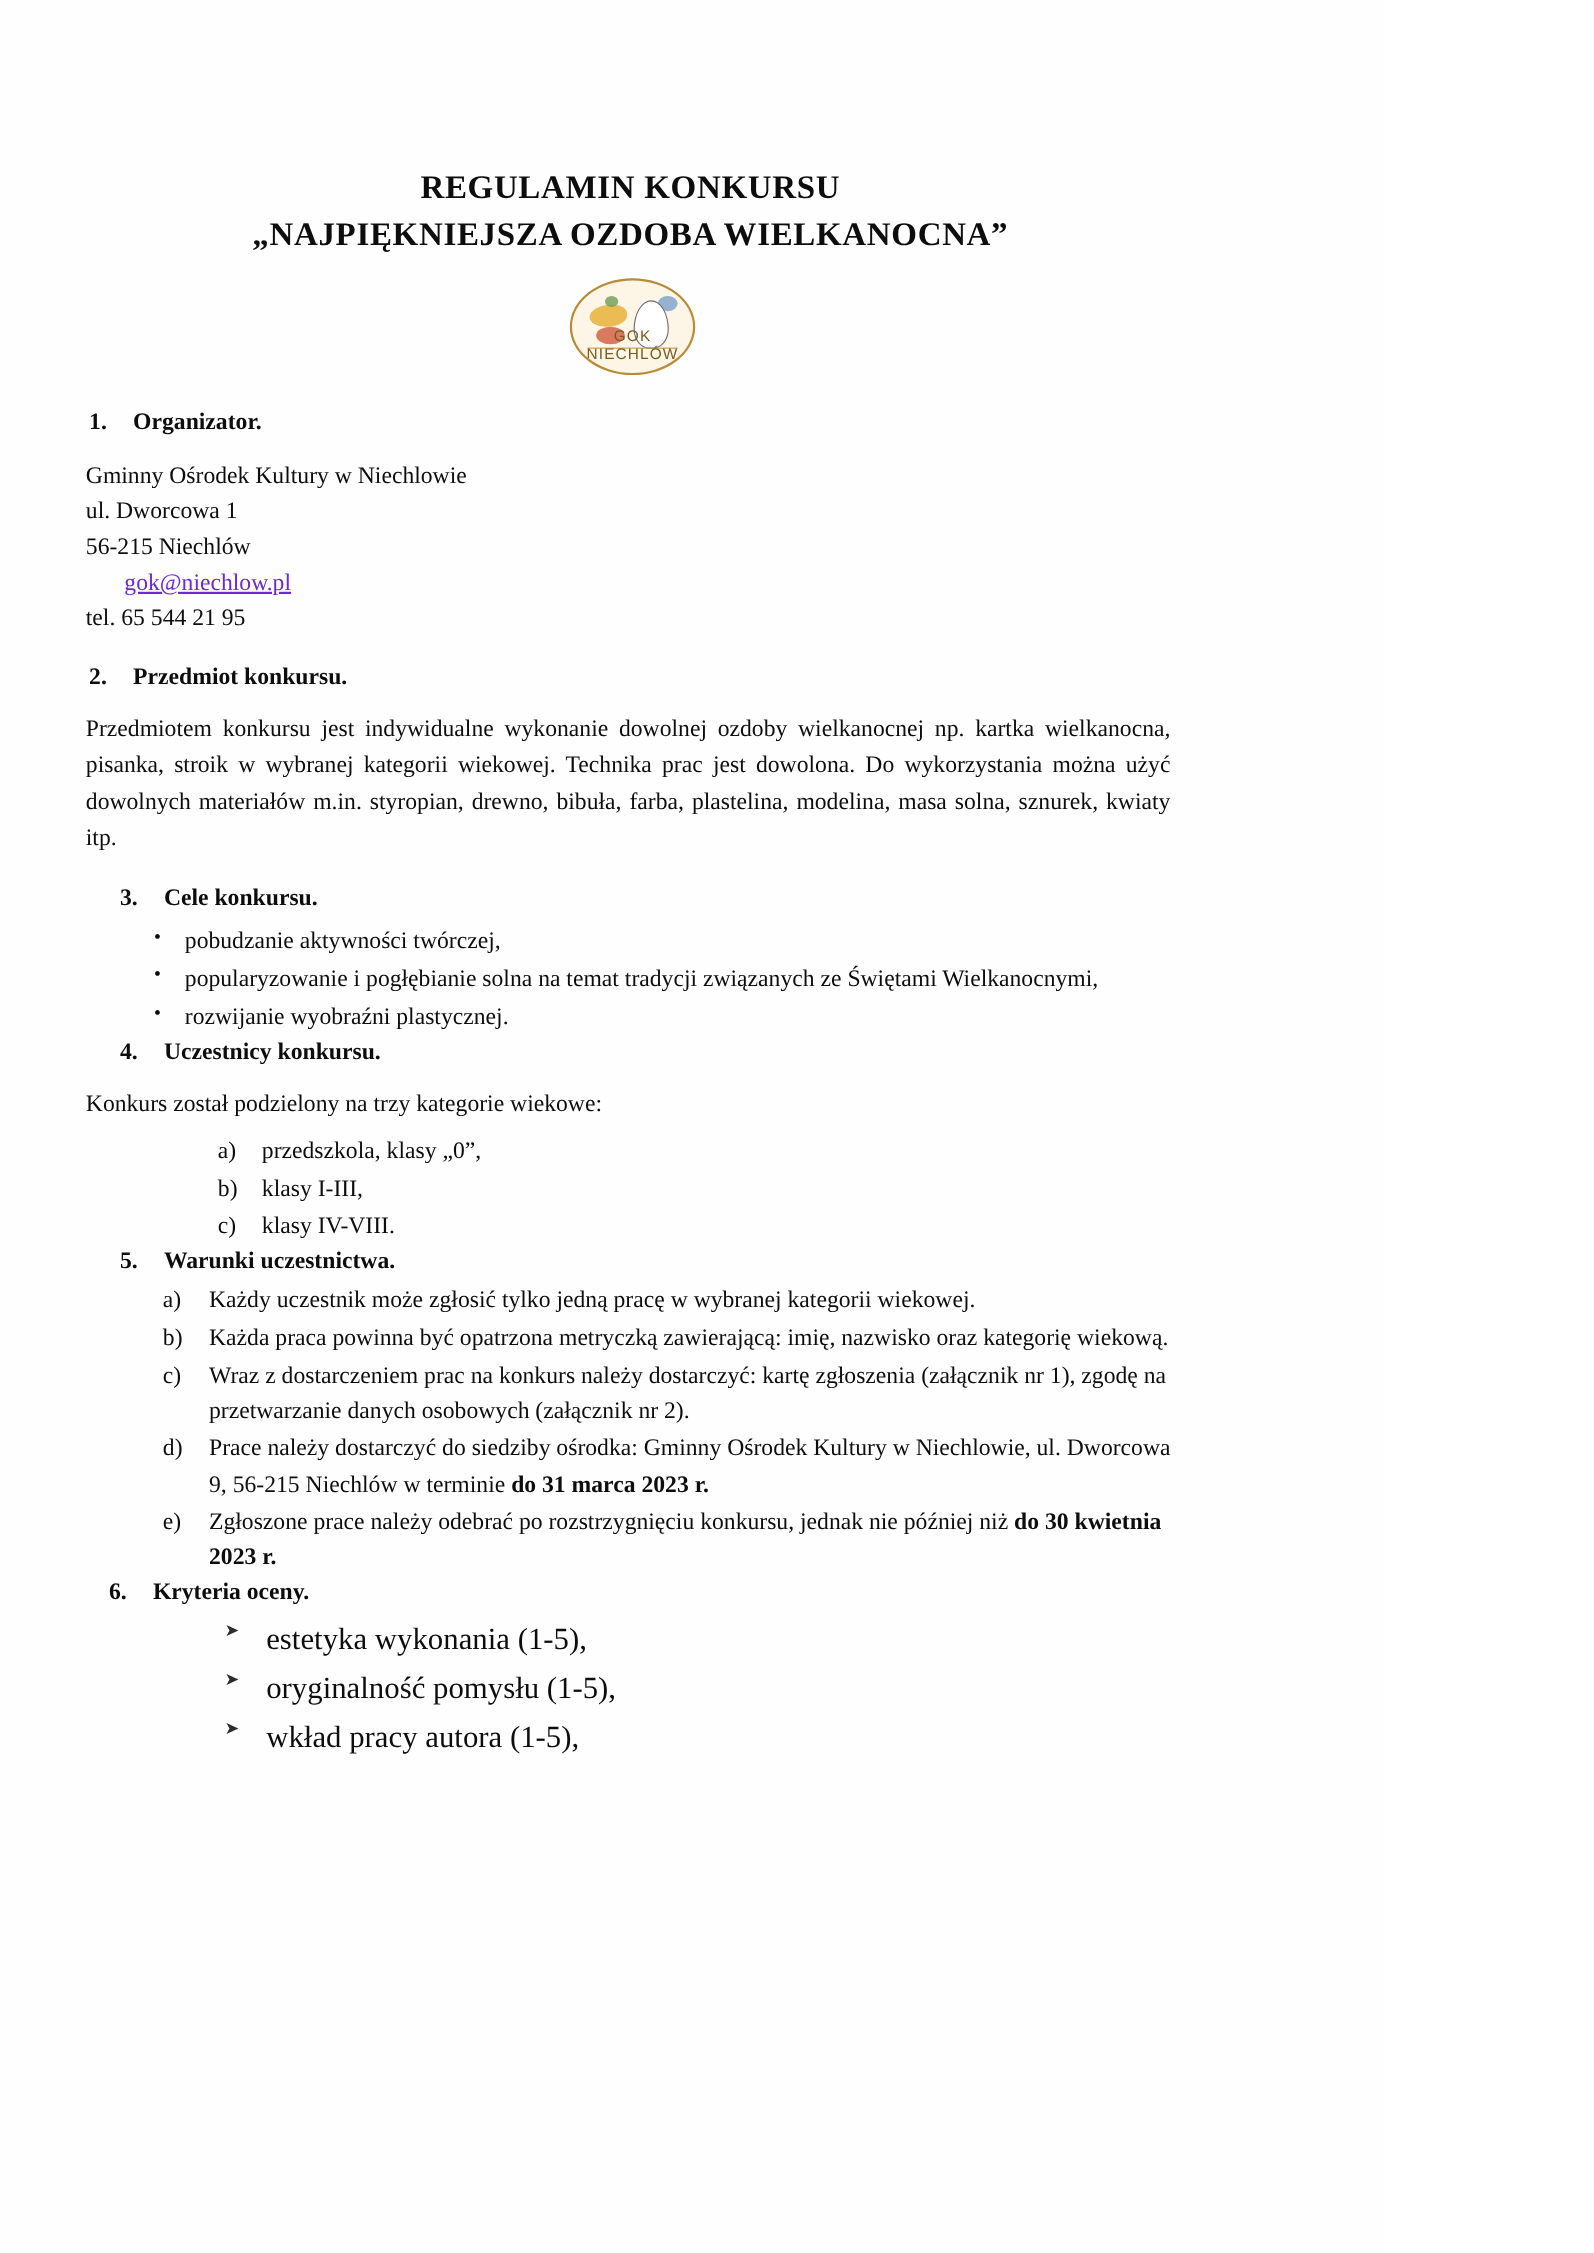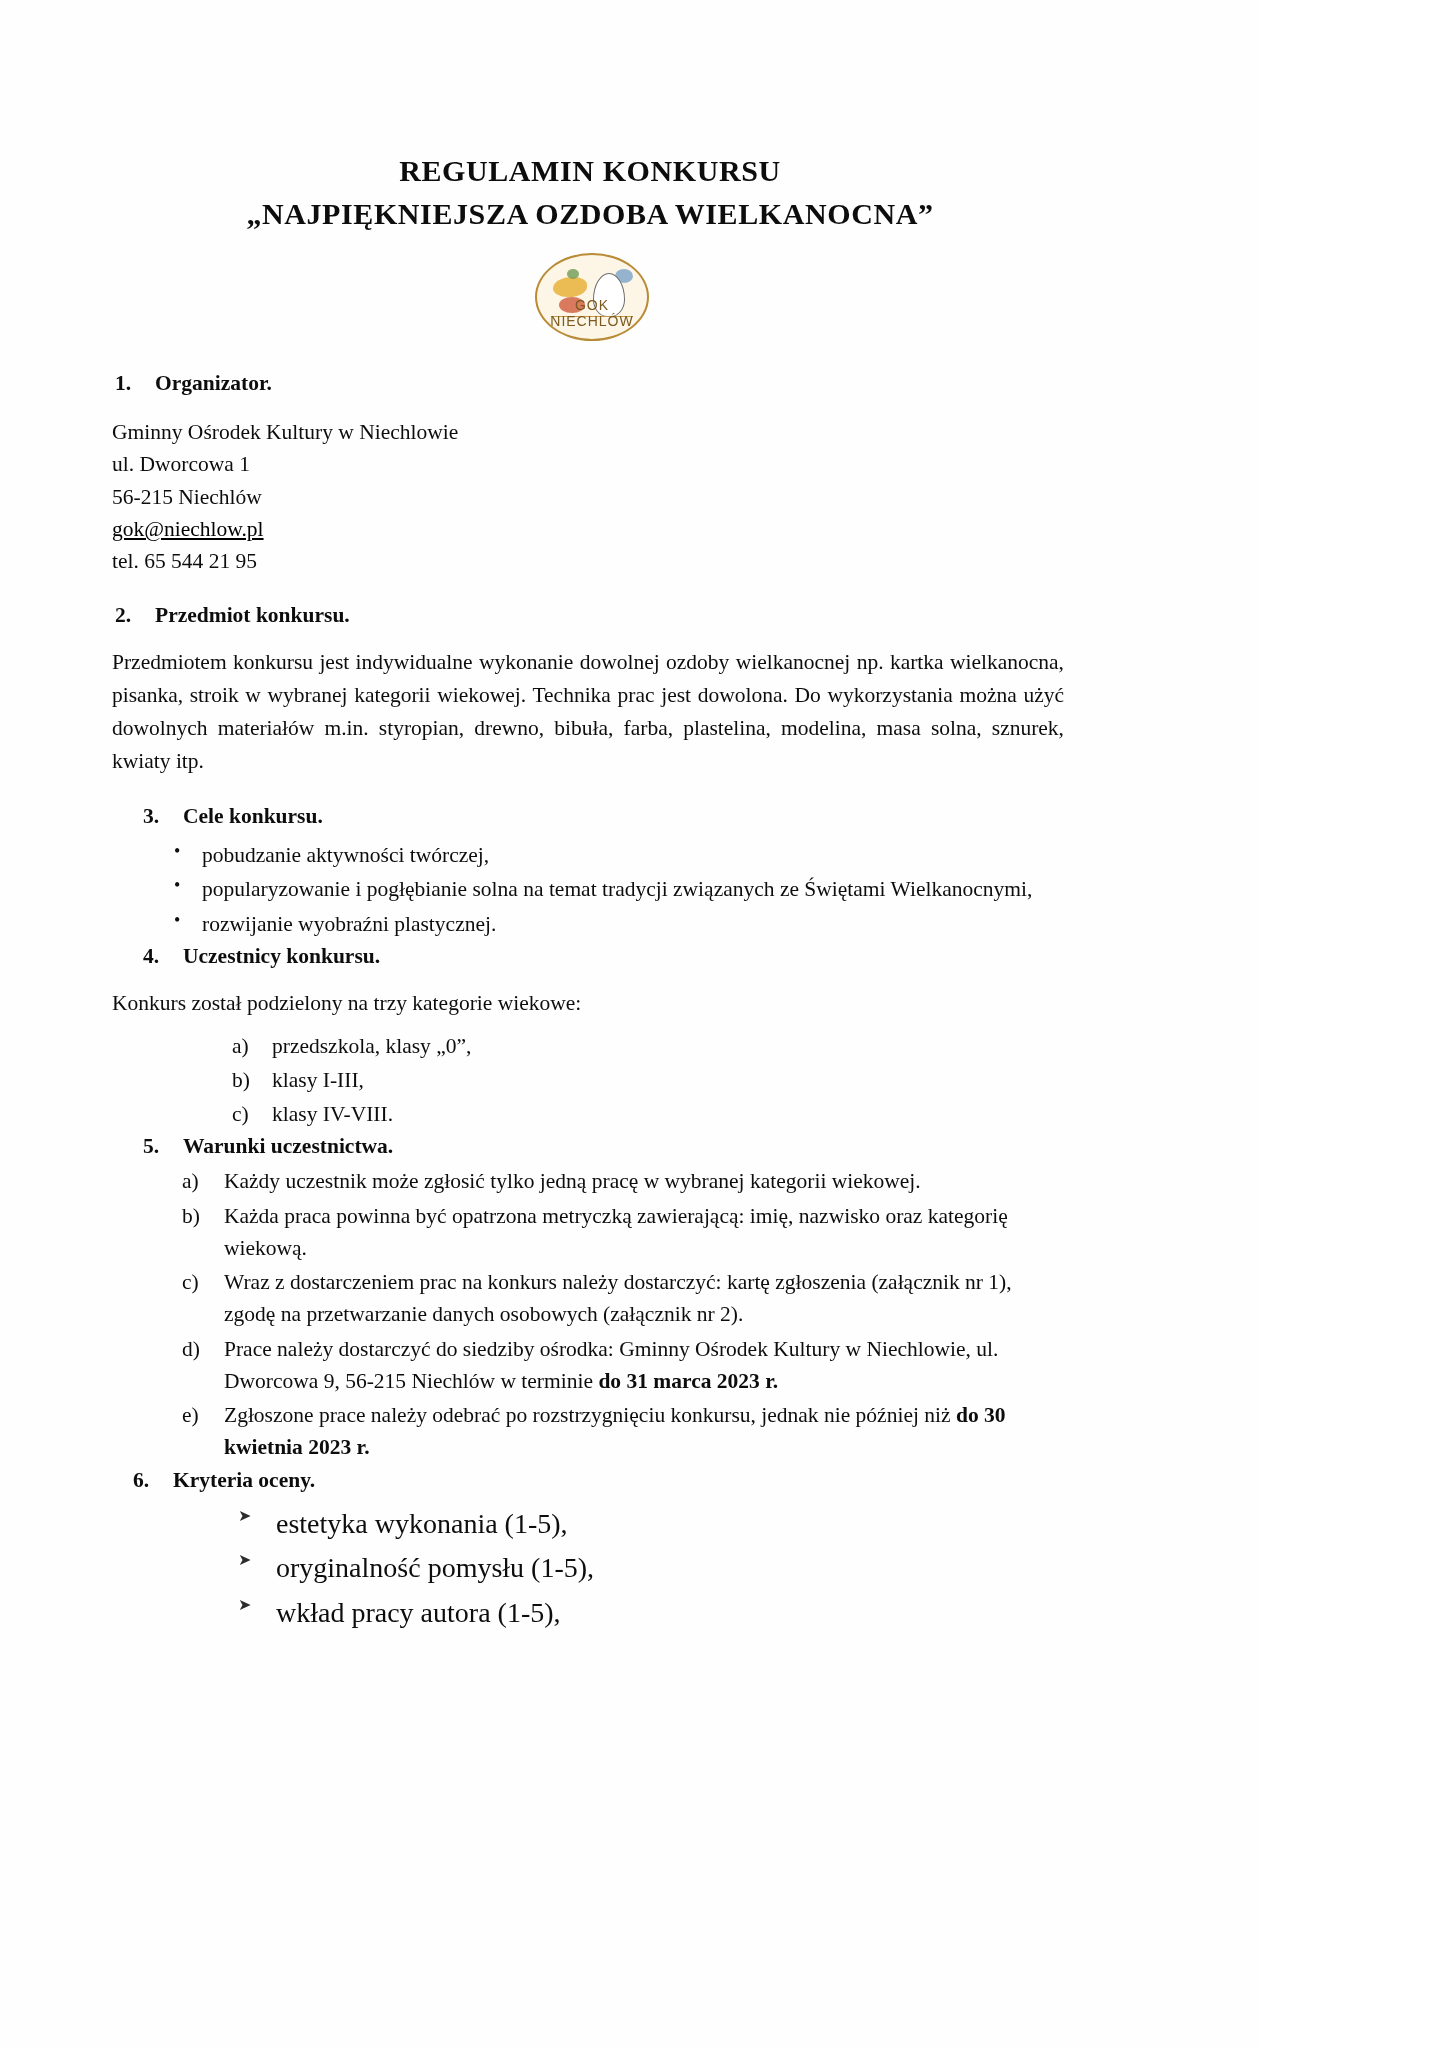--- a/index.html
+++ b/index.html
@@ -14,21 +14,21 @@
     color: #0d0d0d;
     position: relative;
     overflow: hidden;
   }
   .page {
     position: relative;
     width: 1258px;
     height: 2048px;
     background: #fefefe;
     box-sizing: border-box;
-    padding: 150px 190px 40px 112px;
+    padding: 150px 190px 40px 78px;
   }
 
   
   .title-block {
     text-align: center;
     margin: 0 0 10px 0;
   }
   .title-line {
     font-size: 30px;
     font-weight: bold;
@@ -162,21 +162,22 @@
   }
   .addr-line {
     font-size: 21.5px;
     line-height: 1.5;
   }
   .addr-block {
     margin-top: 20px;
   }
   .link {
     text-decoration: underline;
-    color: #000000;
+    color: #6d28d9;
+    margin-left: 35px;
   }
 
   
   ul.bullets {
     list-style: none;
     margin: 10px 0 0 0;
     padding: 0 0 0 58px;
   }
   ul.bullets li {
     font-size: 21.5px;

